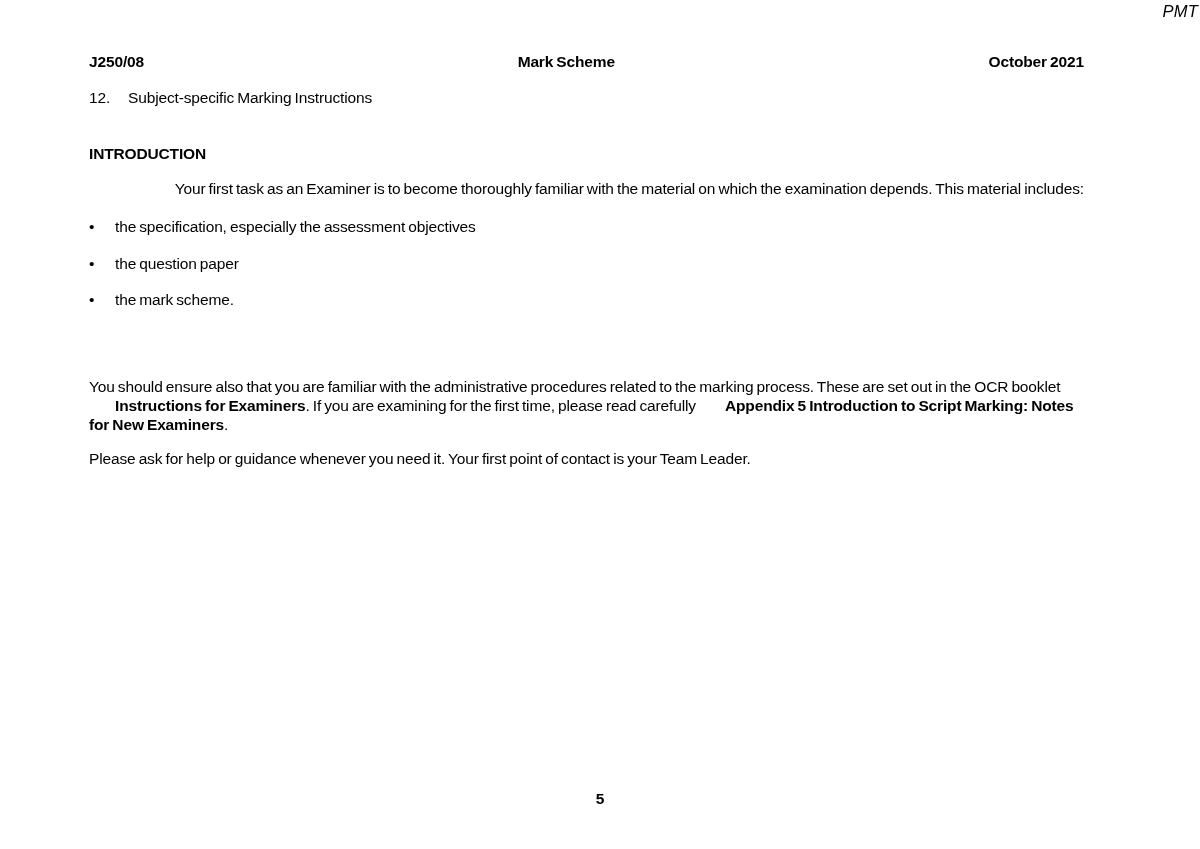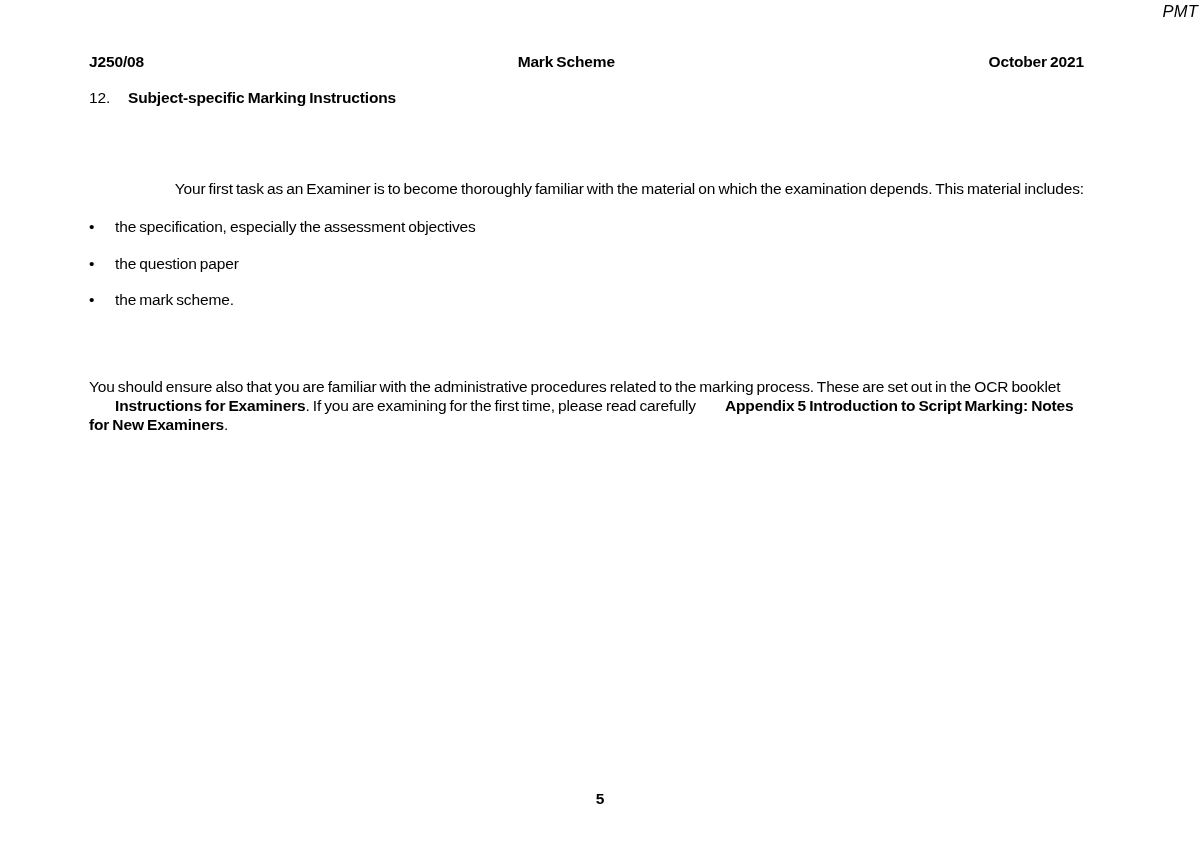--- a/index.html
+++ b/index.html
@@ -44,21 +44,21 @@
   .section-row {
     top: 88px;
     display: flex;
   }
   .section-number {
     display: inline-block;
     width: 39px;
     font-weight: normal;
   }
   .section-title {
-    font-weight: bold;
+    font-weight: normal;
   }
   .intro-heading {
     top: 144px;
     font-weight: bold;
   }
   .para-intro   { top: 179px; text-align: right; }
   .bullet-list  { top: 217px; }
   .bullet-item {
     display: flex;
     margin-bottom: 17.5px;
@@ -92,20 +92,21 @@
     <span>J250/08</span>
     <span>Mark Scheme</span>
     <span>October 2021</span>
   </div>
 
   <div class="content section-row">
     <span class="section-number">12.</span>
     <span class="section-title">Subject-specific Marking Instructions</span>
   </div>
 
+  <div class="content intro-heading">INTRODUCTION</div>
 
   <div class="content para-intro">Your first task as an Examiner is to become thoroughly familiar with the material on which the examination depends. This material includes:</div>
 
   <div class="content bullet-list">
     <div class="bullet-item">
       <span class="bullet-glyph">•</span>
       <span>the specification, especially the assessment objectives</span>
     </div>
     <div class="bullet-item">
       <span class="bullet-glyph">•</span>
@@ -113,16 +114,17 @@
     </div>
     <div class="bullet-item">
       <span class="bullet-glyph">•</span>
       <span>the mark scheme.</span>
     </div>
   </div>
 
 
   <div class="content para-admin"><span>You should ensure also that you are familiar with the administrative procedures related to the marking process. These are set out in the OCR booklet </span><span class="bold">Instructions for Examiners</span><span>. If you are examining for the first time, please read carefully </span><span class="bold">Appendix 5 Introduction to Script Marking: Notes for New Examiners</span><span>.</span></div>
 
+  <div class="content para-help">Please ask for help or guidance whenever you need it. Your first point of contact is your Team Leader.</div>
 
   <div class="page-number">5</div>
 
 </div>
 
 </body></html>

